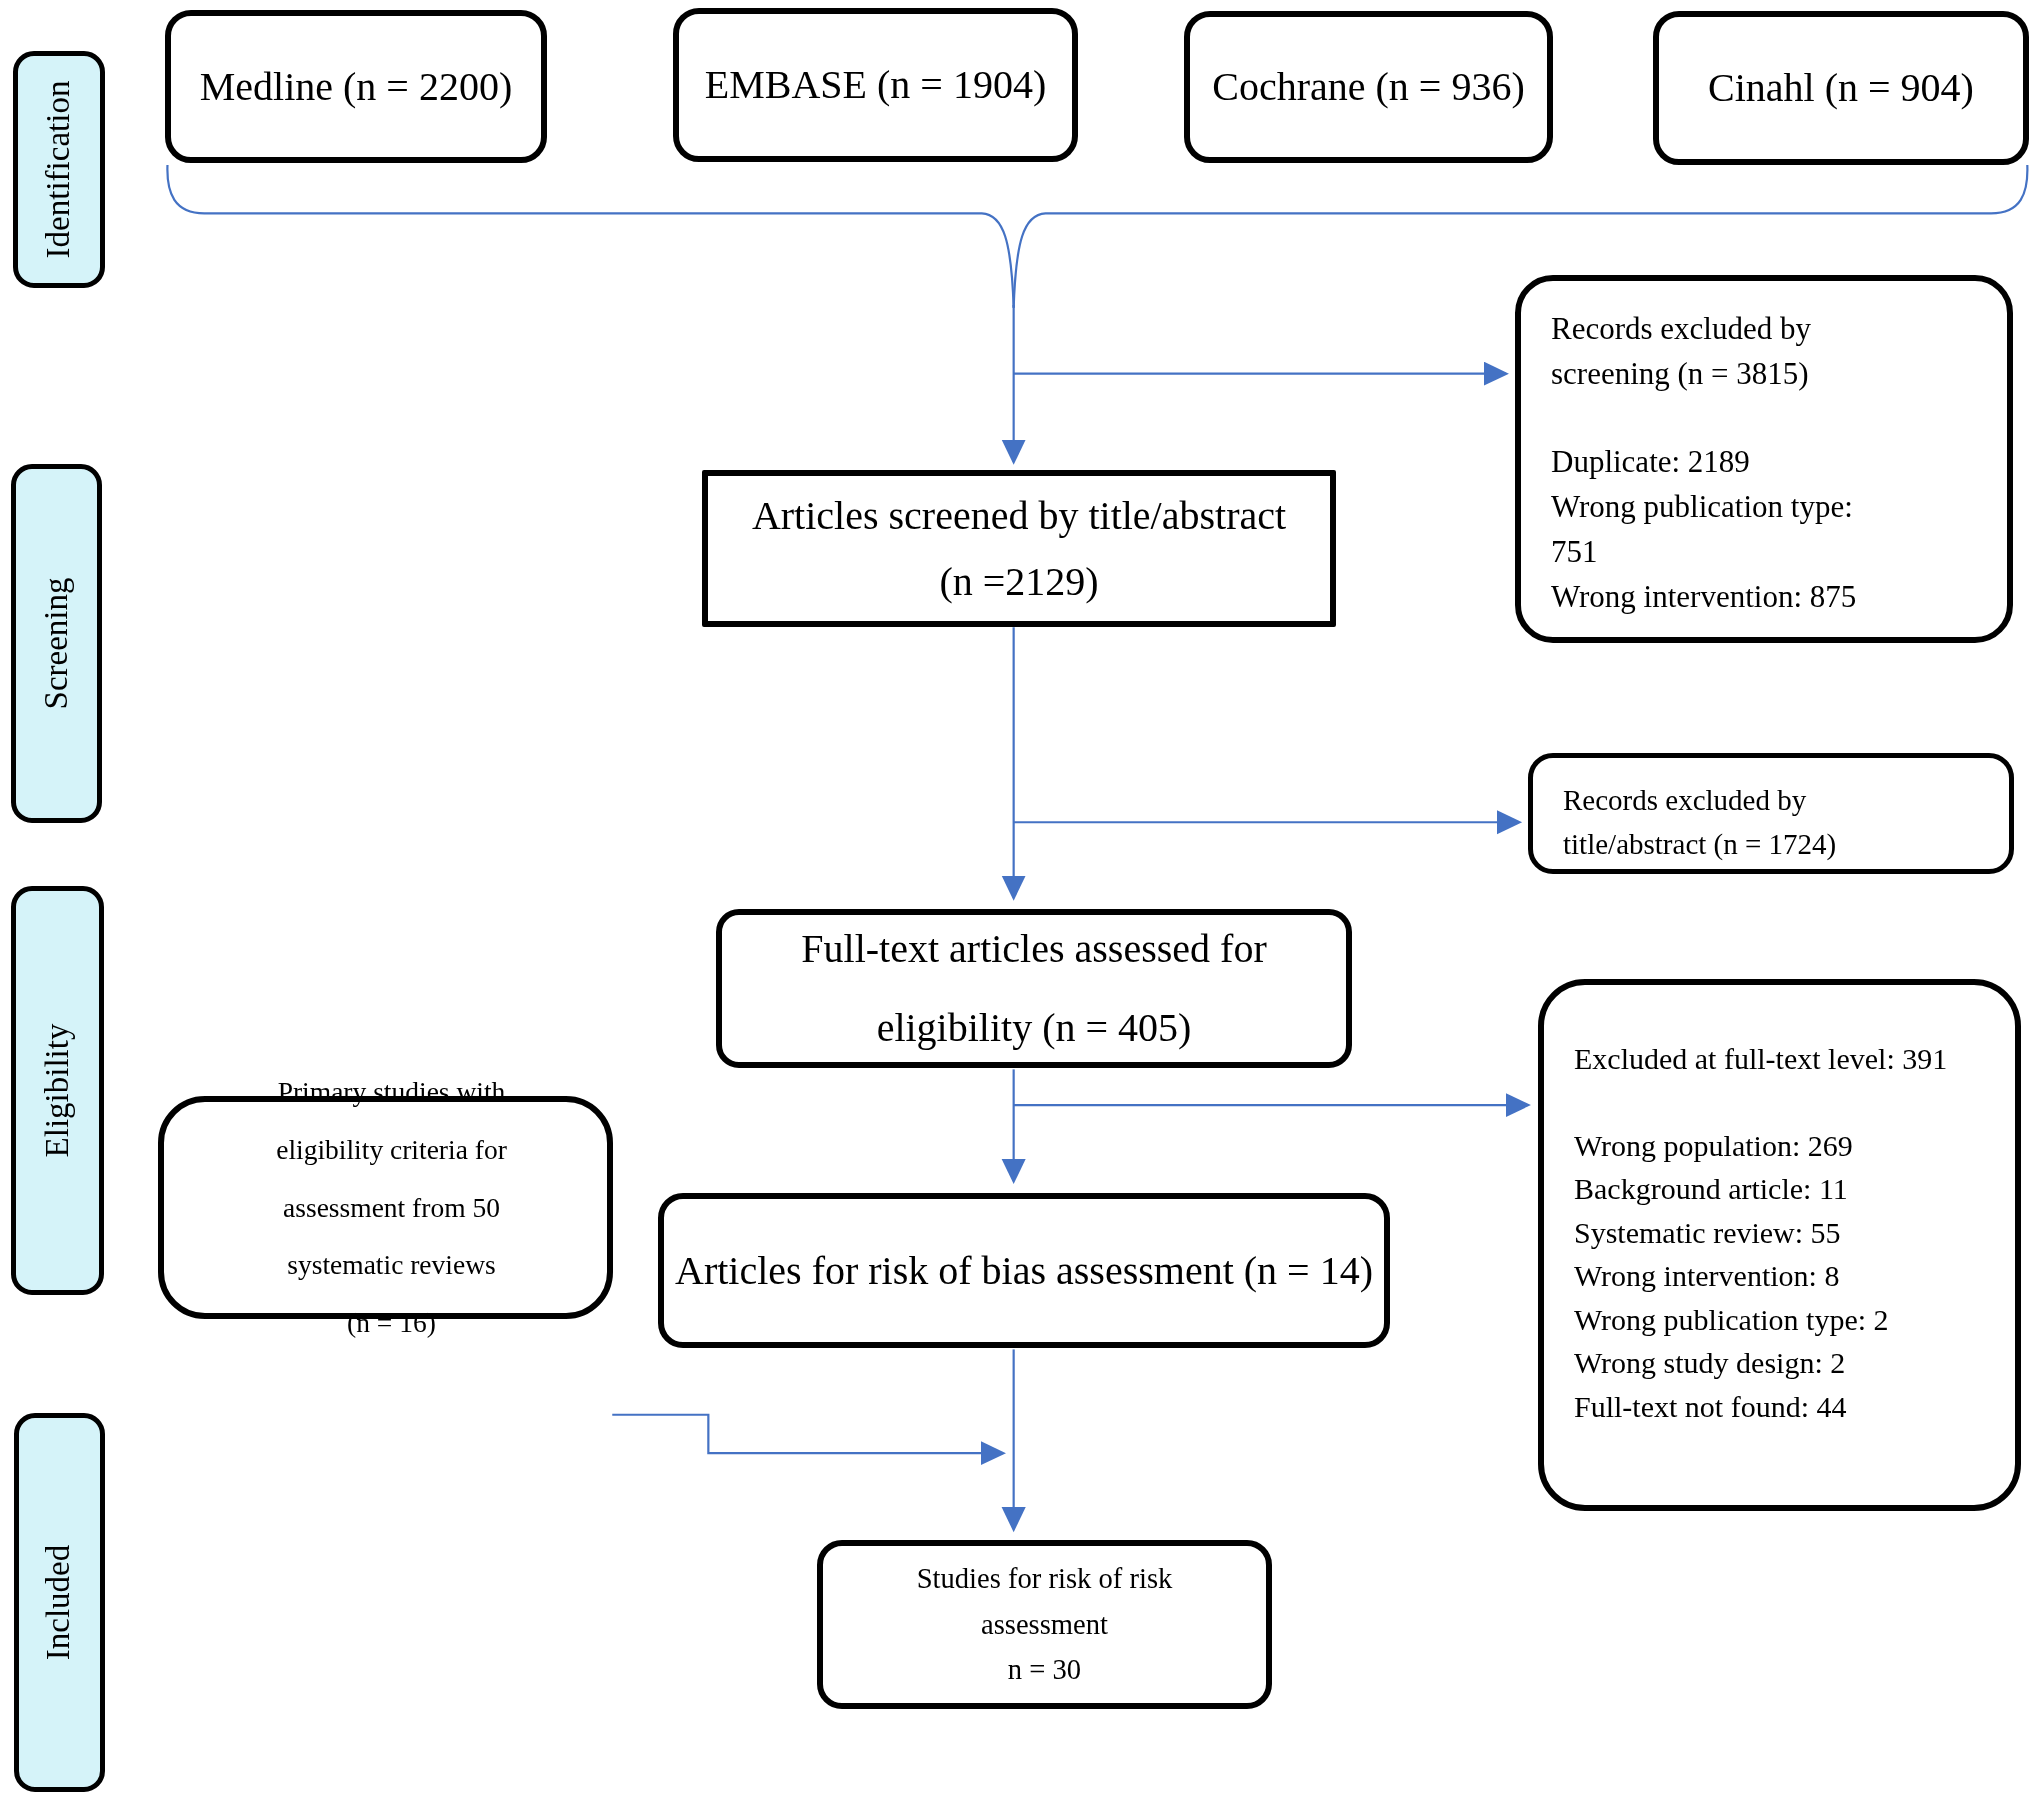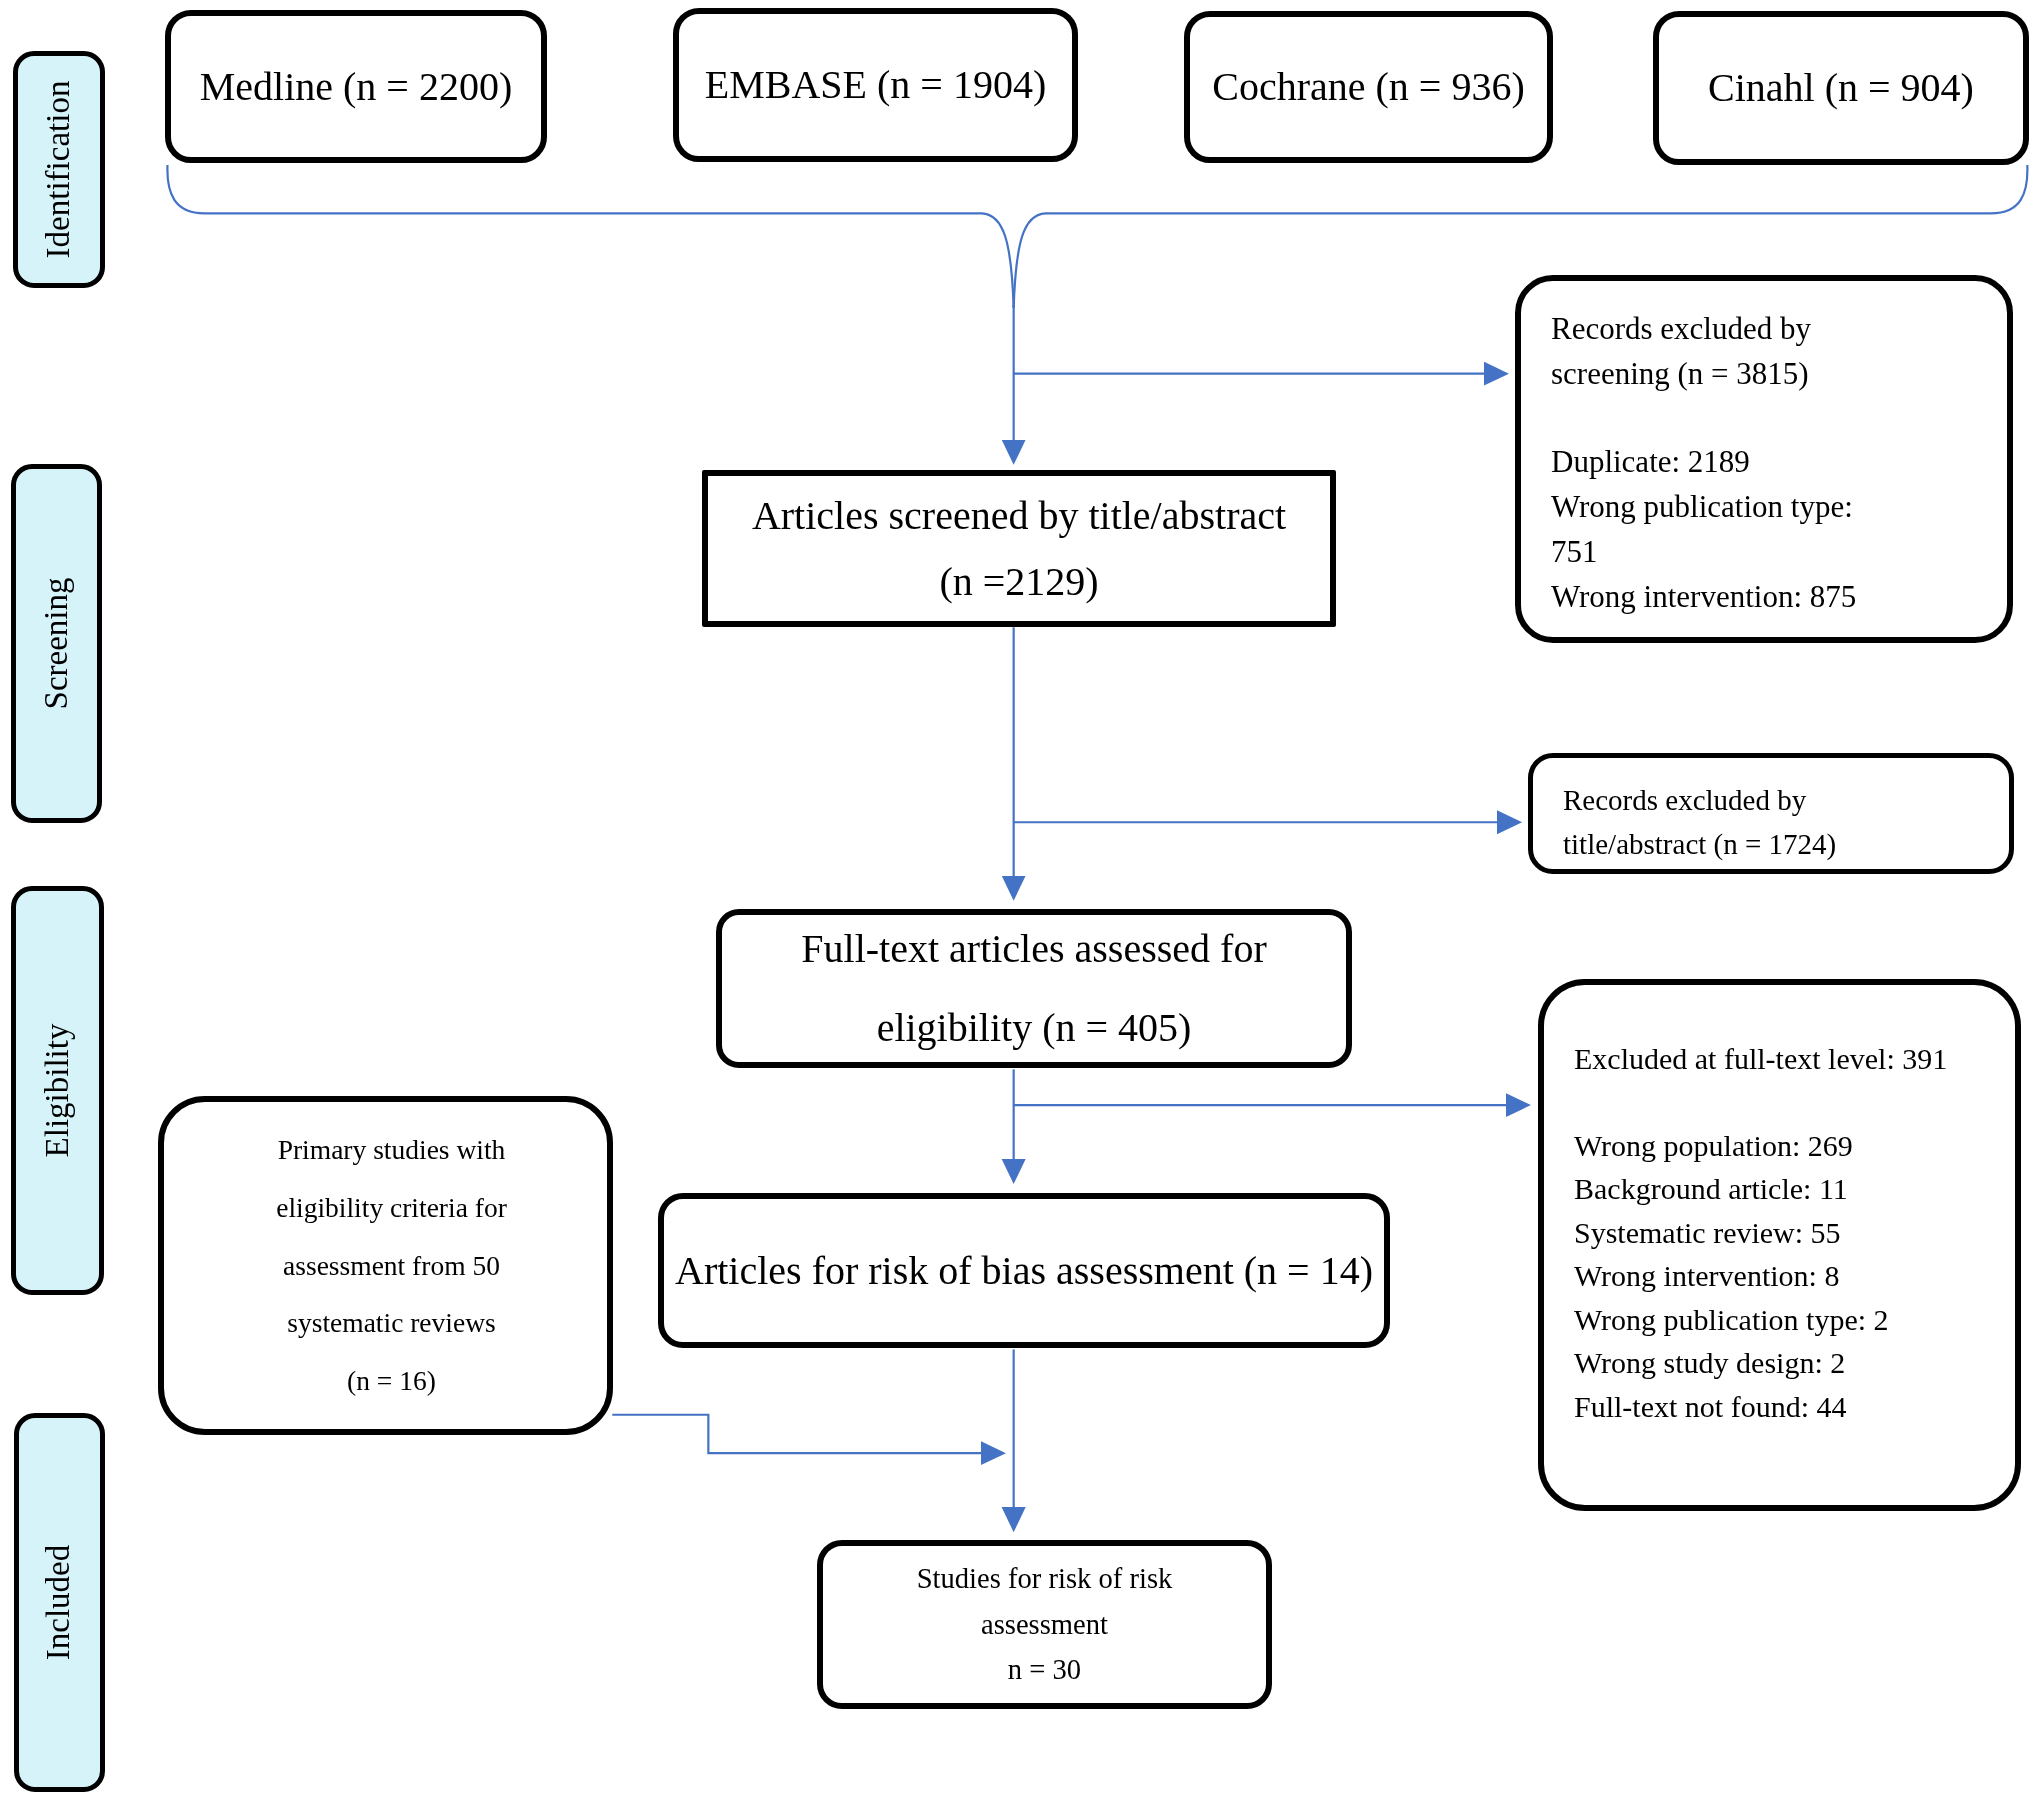--- a/index.html
+++ b/index.html
@@ -26,21 +26,21 @@
   .src1{left:165px;top:10px;width:382px;height:153px;}
   .src2{left:673px;top:8.2px;width:405px;height:154px;}
   .src3{left:1184px;top:11px;width:369px;height:152px;}
   .src4{left:1653px;top:11px;width:376px;height:154px;}
   
   .screened{left:702px;top:470px;width:634px;height:157px;border-radius:2px;gap:16px;}
   .fulltext{left:716px;top:909px;width:636px;height:159px;border-radius:23px;gap:28.6px;}
   .biasart{left:658px;top:1193px;width:732px;height:155px;border-radius:25px;}
   .incstudies{left:817px;top:1540px;width:455px;height:169px;border-radius:25px;font-size:28.6px;line-height:1.6;}
   
-  .primary{left:158px;top:1096px;width:455px;height:339px;border-radius:47px;font-size:27.5px;line-height:2.1;padding-left:12px;}
+  .primary{left:158px;top:1096px;width:455px;height:223px;border-radius:47px;font-size:27.5px;line-height:2.1;padding-left:12px;}
   
   .rbox{align-items:flex-start;justify-content:flex-start;text-align:left;font-size:31px;line-height:1.45;}
   .exscreen{left:1515px;top:275px;width:498px;height:368px;border-radius:38px;padding:26px 16px 0 30px;}
   .exscreen .inner{width:354px;}
   .extitle{left:1528px;top:753px;width:486px;height:121px;border-radius:25px;border-width:5px;
            padding:21px 30px 0 30px;font-size:29px;line-height:1.5;}
   .extitle .inner{width:386px;}
   .exfull{left:1538px;top:979px;width:483px;height:532px;border-radius:47px;padding:52px 13.7px 0 30px;font-size:30px;}
   .exfull .inner{width:417px;}
   .items{margin-top:43px;}

